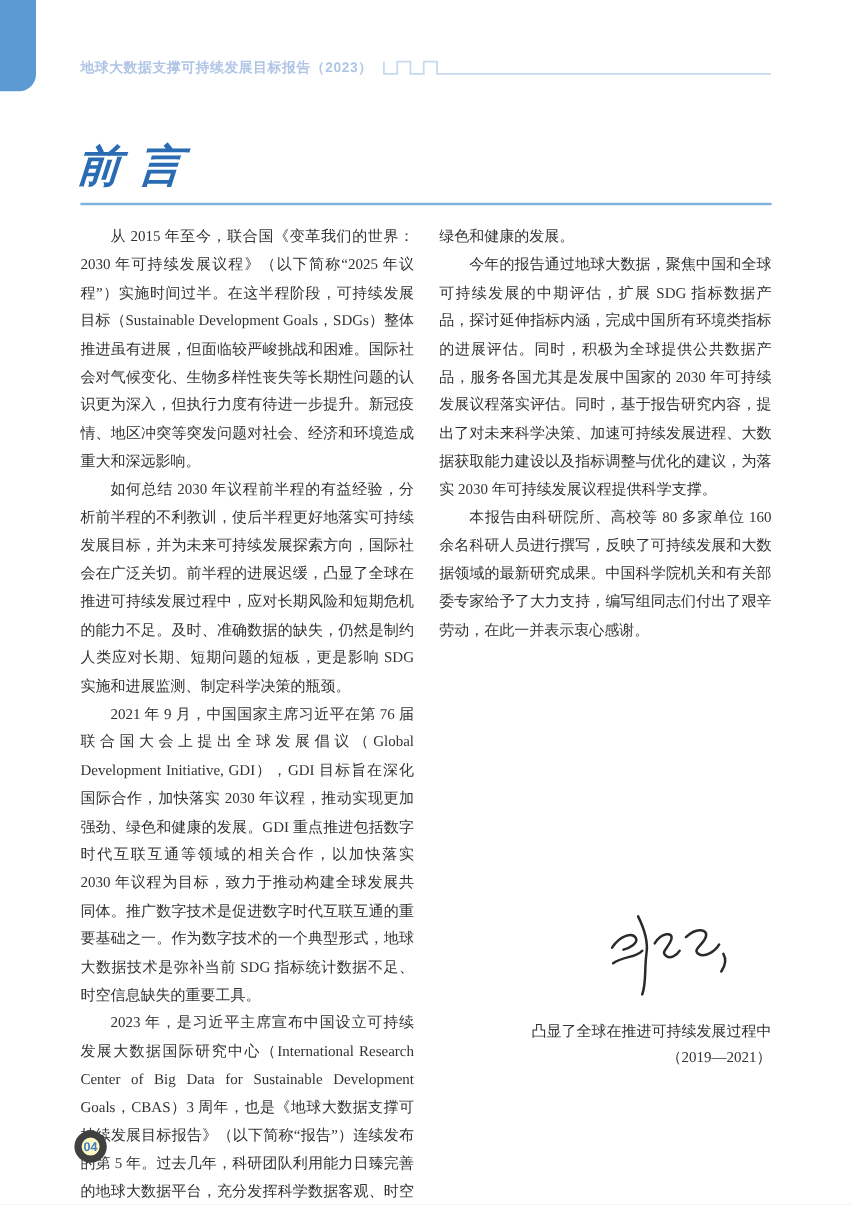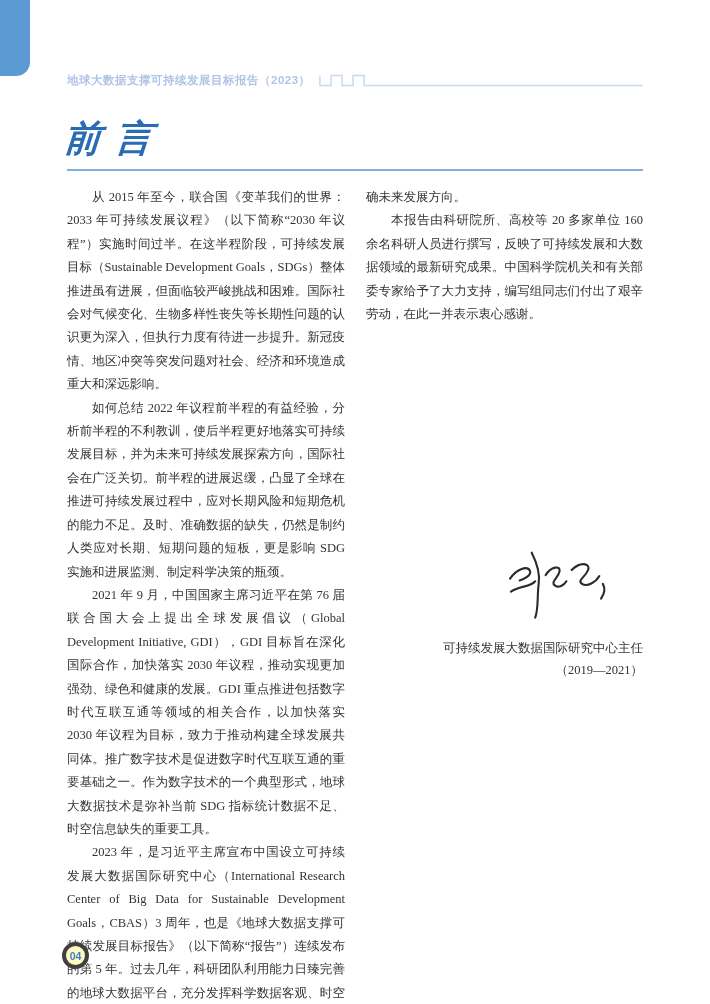--- a/index.html
+++ b/index.html
@@ -12,21 +12,21 @@
   }
   
   .corner-tab{
     position:absolute;left:0;top:0;
     width:30px;height:76px;
     background:#5b9ad2;
     border-radius:0 0 14px 0;
   }
   
   .running-header{
-    position:absolute;left:67px;top:72px;
+    position:absolute;left:67px;top:48px;
     display:flex;align-items:flex-end;
     width:576px;
   }
   .running-header .header-title{
     font-family:"Liberation Sans","DejaVu Sans",sans-serif;
     font-weight:bold;
     font-size:11.5px;
     letter-spacing:0.5px;
     color:#b0c5e6;
     white-space:nowrap;
@@ -70,21 +70,21 @@
     margin-top:6px;
     text-align:right;
     font-size:12.5px;
     line-height:22px;
     color:#333333;
   }
   
   .page-number-badge{
     position:absolute;left:62px;top:942px;
     width:27px;height:27px;
-    border:4px solid #404040;
+    border:6px solid #404040;
     border-radius:50%;
     box-sizing:border-box;
     display:flex;align-items:center;justify-content:center;
     font-family:"Liberation Sans","DejaVu Sans",sans-serif;
     font-weight:bold;font-size:10.5px;
     color:#3f7dc9;
     background:#fef9c3;
   }
 </style>
 </head>
@@ -98,45 +98,46 @@
     <span class="header-title">地球大数据支撑可持续发展目标报告（2023）</span>
     <svg class="header-wave" width="352" height="16" viewBox="0 0 352 16">
       <polyline points="1,3 1,14 13,14 13,3 25,3 25,14 37,14 37,3 49,3 49,14 351,14" fill="none" stroke="#c5daee" stroke-width="1.6"></polyline>
     </svg>
   </div>
 
   <div class="section-title">前言</div>
   <div class="title-underline"></div>
 
   <div class="col col-left">
-    <p>从 2015 年至今，联合国《变革我们的世界：2033 年可持续发展议程》（以下简称“2030 年议程”）实施时间过半。在这半程阶段，可持续发展目标（Sustainable Development Goals，SDGs）整体推进虽有进展，但面临较严峻挑战和困难。国际社会对气候变化、生物多样性丧失等长期性问题的认识更为深入，但执行力度有待进一步提升。新冠疫情、地区冲突等突发问题对社会、经济和环境造成重大和深远影响。</p>
-    <p>如何总结 2022 年议程前半程的有益经验，分析前半程的不利教训，使后半程更好地落实可持续发展目标，并为未来可持续发展探索方向，国际社会在广泛关切。前半程的进展迟缓，凸显了全球在推进可持续发展过程中，应对长期风险和短期危机的能力不足。及时、准确数据的缺失，仍然是制约人类应对长期、短期问题的短板，更是影响 SDG 实施和进展监测、制定科学决策的瓶颈。</p>
+    <p>从 2015 年至今，联合国《变革我们的世界：2030 年可持续发展议程》（以下简称“2025 年议程”）实施时间过半。在这半程阶段，可持续发展目标（Sustainable Development Goals，SDGs）整体推进虽有进展，但面临较严峻挑战和困难。国际社会对气候变化、生物多样性丧失等长期性问题的认识更为深入，但执行力度有待进一步提升。新冠疫情、地区冲突等突发问题对社会、经济和环境造成重大和深远影响。</p>
+    <p>如何总结 2030 年议程前半程的有益经验，分析前半程的不利教训，使后半程更好地落实可持续发展目标，并为未来可持续发展探索方向，国际社会在广泛关切。前半程的进展迟缓，凸显了全球在推进可持续发展过程中，应对长期风险和短期危机的能力不足。及时、准确数据的缺失，仍然是制约人类应对长期、短期问题的短板，更是影响 SDG 实施和进展监测、制定科学决策的瓶颈。</p>
     <p>2021 年 9 月，中国国家主席习近平在第 76 届联合国大会上提出全球发展倡议（Global Development Initiative, GDI），GDI 目标旨在深化国际合作，加快落实 2030 年议程，推动实现更加强劲、绿色和健康的发展。GDI 重点推进包括数字时代互联互通等领域的相关合作，以加快落实 2030 年议程为目标，致力于推动构建全球发展共同体。推广数字技术是促进数字时代互联互通的重要基础之一。作为数字技术的一个典型形式，地球大数据技术是弥补当前 SDG 指标统计数据不足、时空信息缺失的重要工具。</p>
     <p>2023 年，是习近平主席宣布中国设立可持续发展大数据国际研究中心（International Research Center of Big Data for Sustainable Development Goals，CBAS）3 周年，也是《地球大数据支撑可持续发展目标报告》（以下简称“报告”）连续发布的第 5 年。过去几年，科研团队利用能力日臻完善的地球大数据平台，充分发挥科学数据客观、时空信息丰富的优势，评估中国和全球的可持续发展中期进展，试图探索阻碍可持续发展的短板，明</p>
   </div>
 
   <div class="col col-right">
-    <p class="no-indent">确未来发展方向。</p>
-    <p>本报告由科研院所、高校等 20 多家单位 160 余名科研人员进行撰写，反映了可持续发展和大数据领域的最新研究成果。中国科学院机关和有关部委专家给予了大力支持，编写组同志们付出了艰辛劳动，在此一并表示衷心感谢。</p>
+    <p class="no-indent">绿色和健康的发展。</p>
+    <p>今年的报告通过地球大数据，聚焦中国和全球可持续发展的中期评估，扩展 SDG 指标数据产品，探讨延伸指标内涵，完成中国所有环境类指标的进展评估。同时，积极为全球提供公共数据产品，服务各国尤其是发展中国家的 2030 年可持续发展议程落实评估。同时，基于报告研究内容，提出了对未来科学决策、加速可持续发展进程、大数据获取能力建设以及指标调整与优化的建议，为落实 2030 年可持续发展议程提供科学支撑。</p>
+    <p>本报告由科研院所、高校等 80 多家单位 160 余名科研人员进行撰写，反映了可持续发展和大数据领域的最新研究成果。中国科学院机关和有关部委专家给予了大力支持，编写组同志们付出了艰辛劳动，在此一并表示衷心感谢。</p>
 
     <div class="signature-block">
       <svg width="118" height="78" viewBox="0 0 130 90">
         <g fill="none" stroke="#2a2a2a" stroke-width="2.4" stroke-linecap="round">
           <path d="M12,40 C20,28 32,25 35,31 C37,36 29,40 23,42"></path>
           <path d="M13,55 C23,48 35,50 41,43"></path>
           <path d="M37,10 C43,22 47,34 45,46 C43,62 45,74 41,85"></path>
           <path d="M53,36 C59,26 71,24 69,32 C67,40 58,44 64,48 C68,51 74,48 77,43"></path>
           <path d="M83,30 C93,20 105,22 102,30 C99,38 89,42 95,46 C101,50 111,44 115,37"></path>
           <path d="M119,46 C122,51 121,57 117,63"></path>
         </g>
       </svg>
     </div>
 
     <div class="signature-caption">
-      <div>可持续发展大数据国际研究中心主任</div>
+      <div>凸显了全球在推进可持续发展过程中</div>
       <div>（2019—2021）</div>
     </div>
   </div>
 
   <div class="page-number-badge">
     <span>04</span>
   </div>
 
 </div>
 

